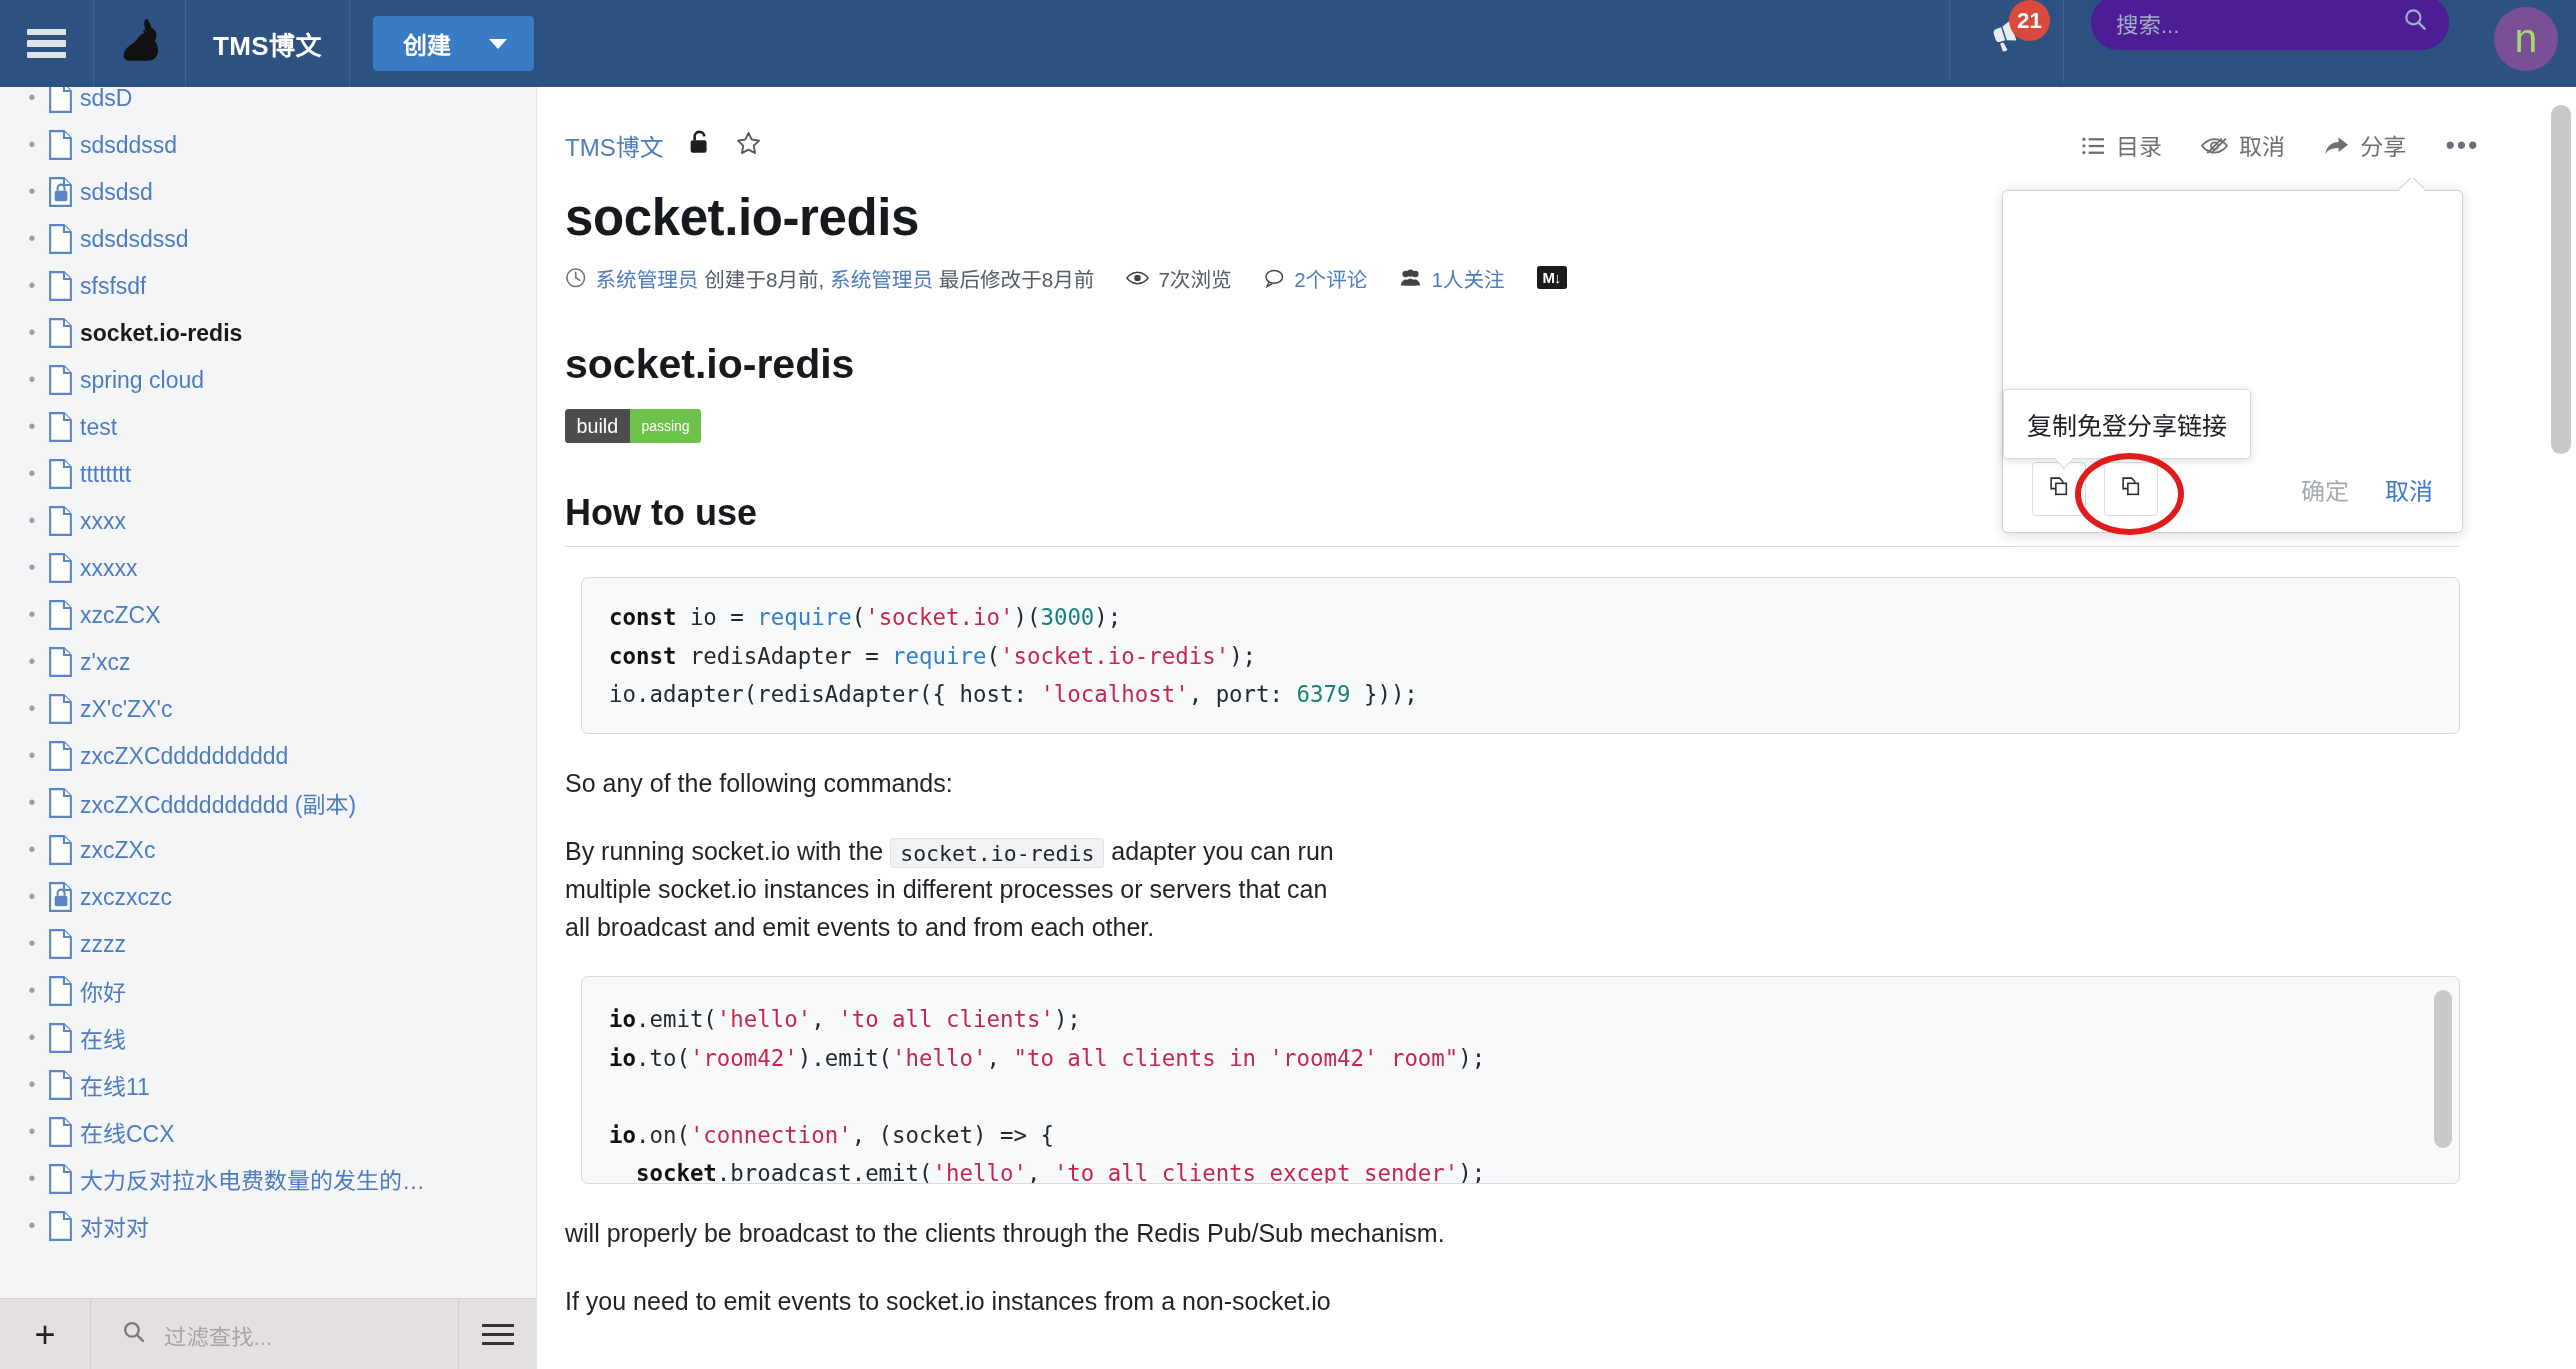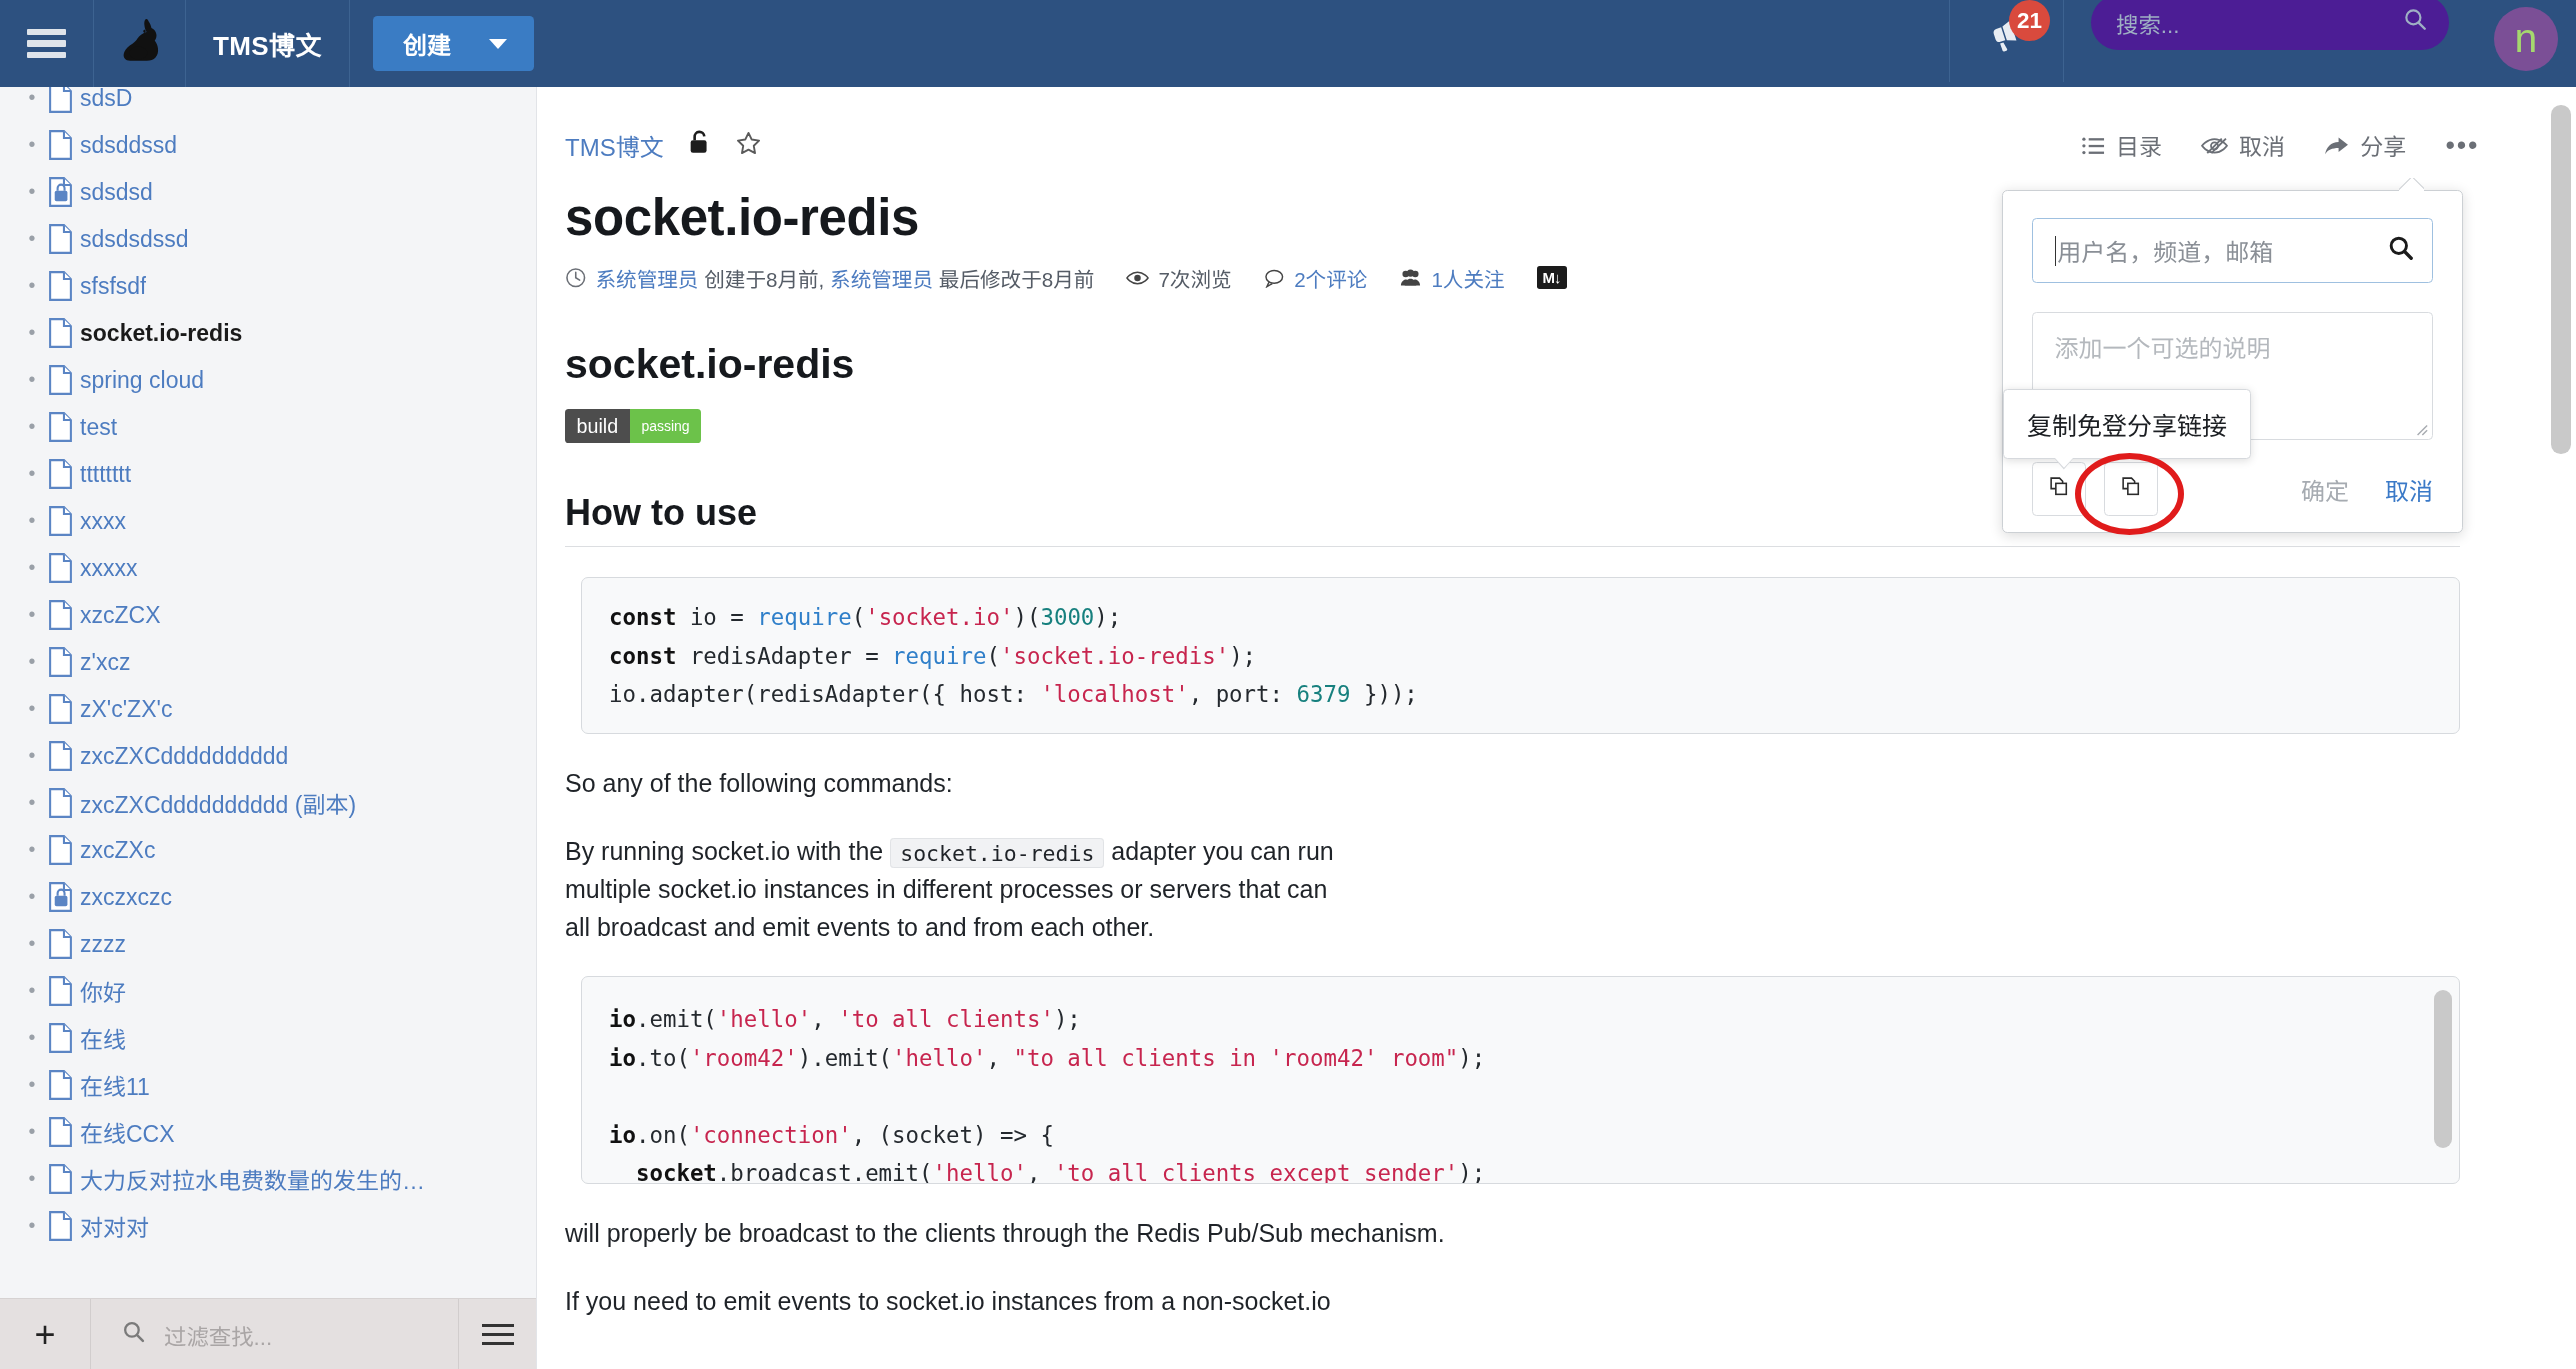--- a/index.html
+++ b/index.html
@@ -767,41 +767,20 @@
         <span>If you need to emit events to socket.io instances from a non-socket.io</span><br>
         
         
       </p>
     </div>
   </div>
 </div>
 
 <div class="popover">
   <div class="pop-arrow"></div>
-  <div class="pop-body">
-    <div class="pop-search">
-      <span class="caret-bar"></span>
-      <span class="ph">用户名，频道，邮箱</span>
-      <span class="mag">
-        <svg width="27" height="27" viewBox="0 0 24 24" aria-hidden="true">
-          <circle cx="10.5" cy="10.5" r="6.8" fill="none" stroke="#1b1b1b" stroke-width="2.6"></circle>
-          <line x1="15.6" y1="15.6" x2="21.5" y2="21.5" stroke="#1b1b1b" stroke-width="3" stroke-linecap="round"></line>
-        </svg>
-      </span>
-    </div>
-    <div class="pop-desc">
-      <span>添加一个可选的说明</span>
-      <span class="resize-grip">
-        <svg width="14.3" height="14.3" viewBox="0 0 12 12" aria-hidden="true">
-          <line x1="11" y1="3" x2="3" y2="11" stroke="#a8acb1" stroke-width="1.2"></line>
-          <line x1="11" y1="7" x2="7" y2="11" stroke="#a8acb1" stroke-width="1.2"></line>
-        </svg>
-      </span>
-    </div>
-  </div>
   <div class="pop-footer">
     <div class="copybtn">
       <span class="cico">
         <svg width="23" height="23" viewBox="0 0 22 22" aria-hidden="true">
           <path d="M3 3h8l3 3v7H3z" fill="none" stroke="#2b2b2b" stroke-width="1.5"></path>
           <rect x="7.5" y="8" width="10" height="10.5" fill="#fff" stroke="#2b2b2b" stroke-width="1.5"></rect>
         </svg>
       </span>
     </div>
     <div class="copybtn">

